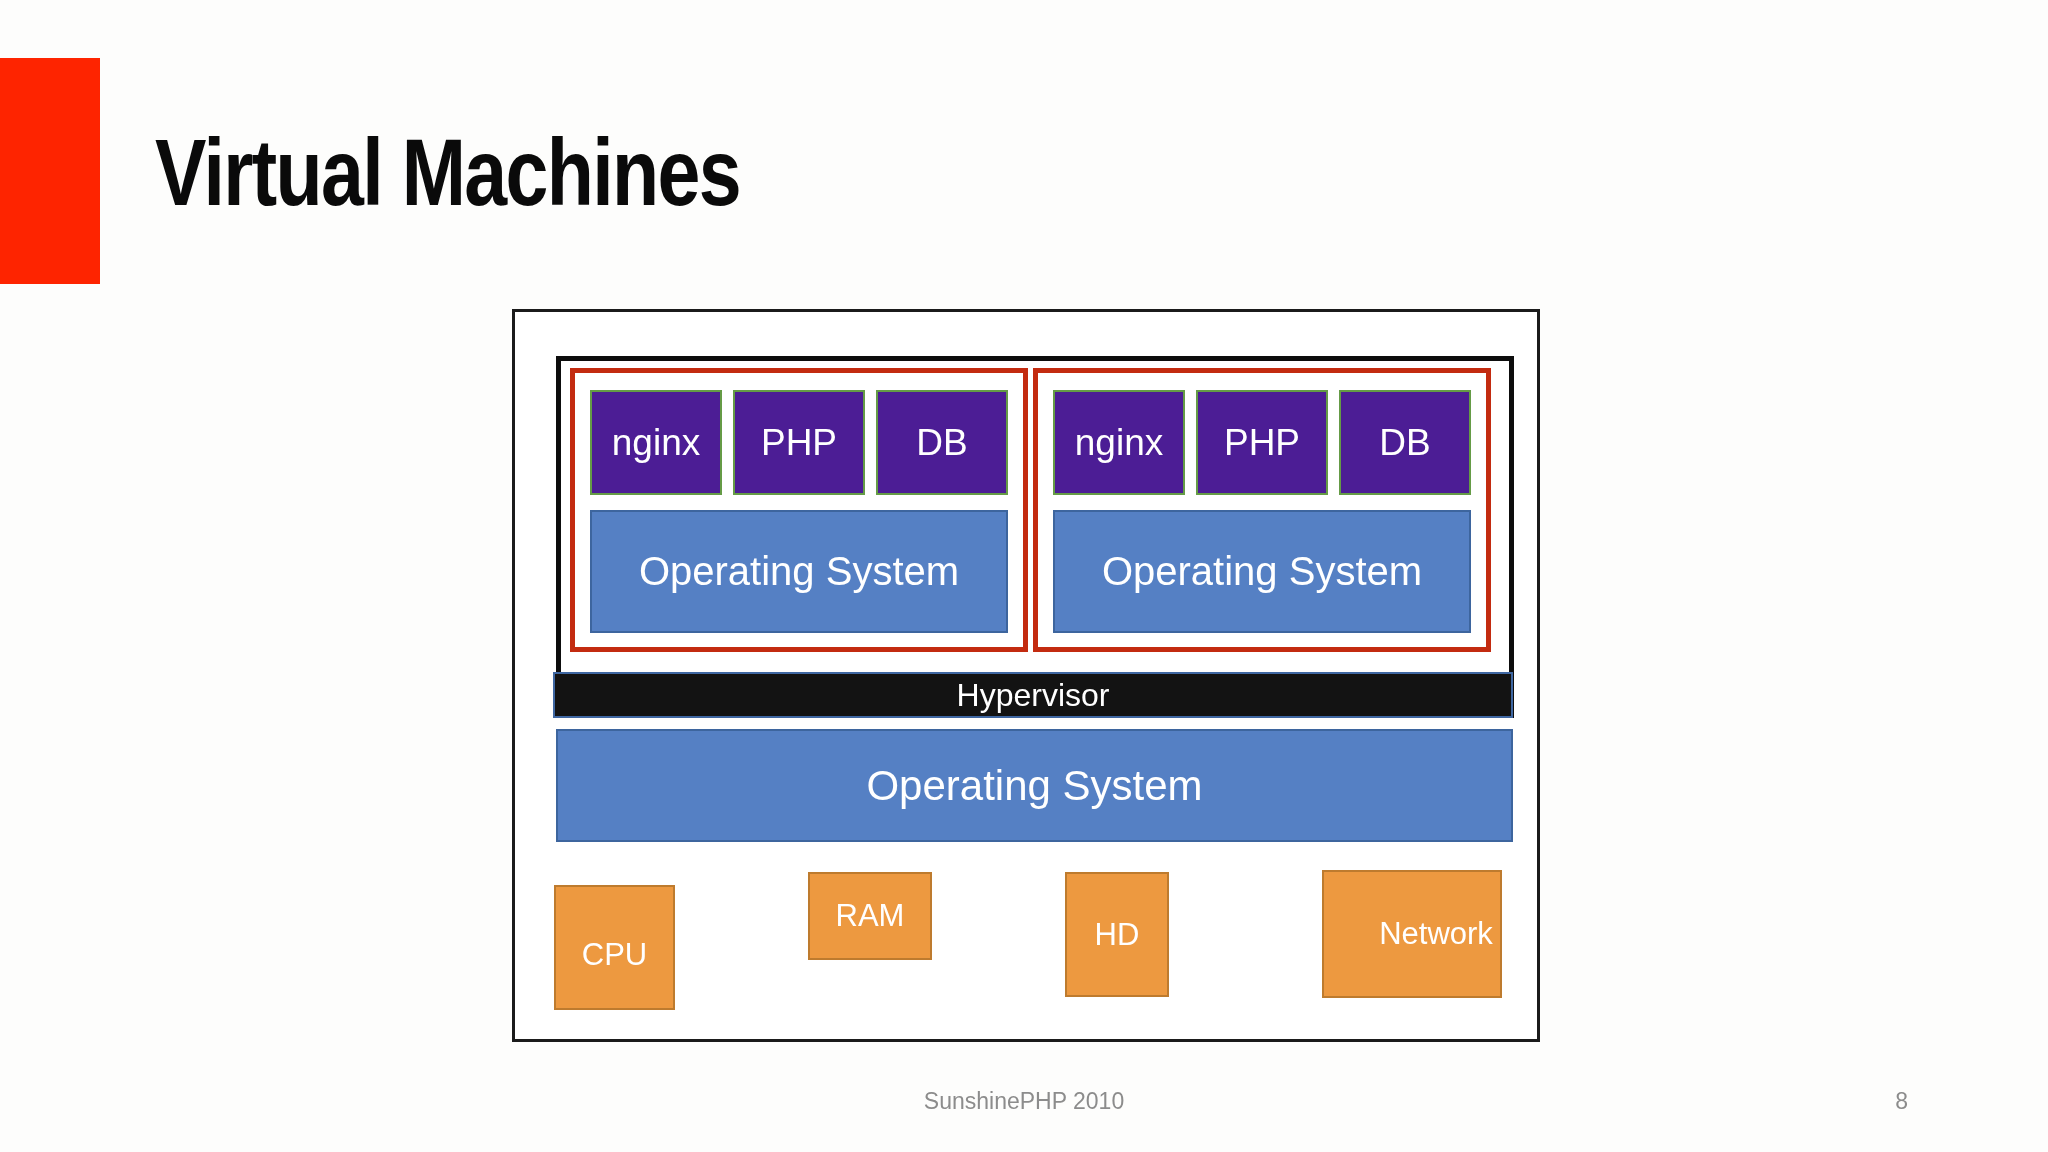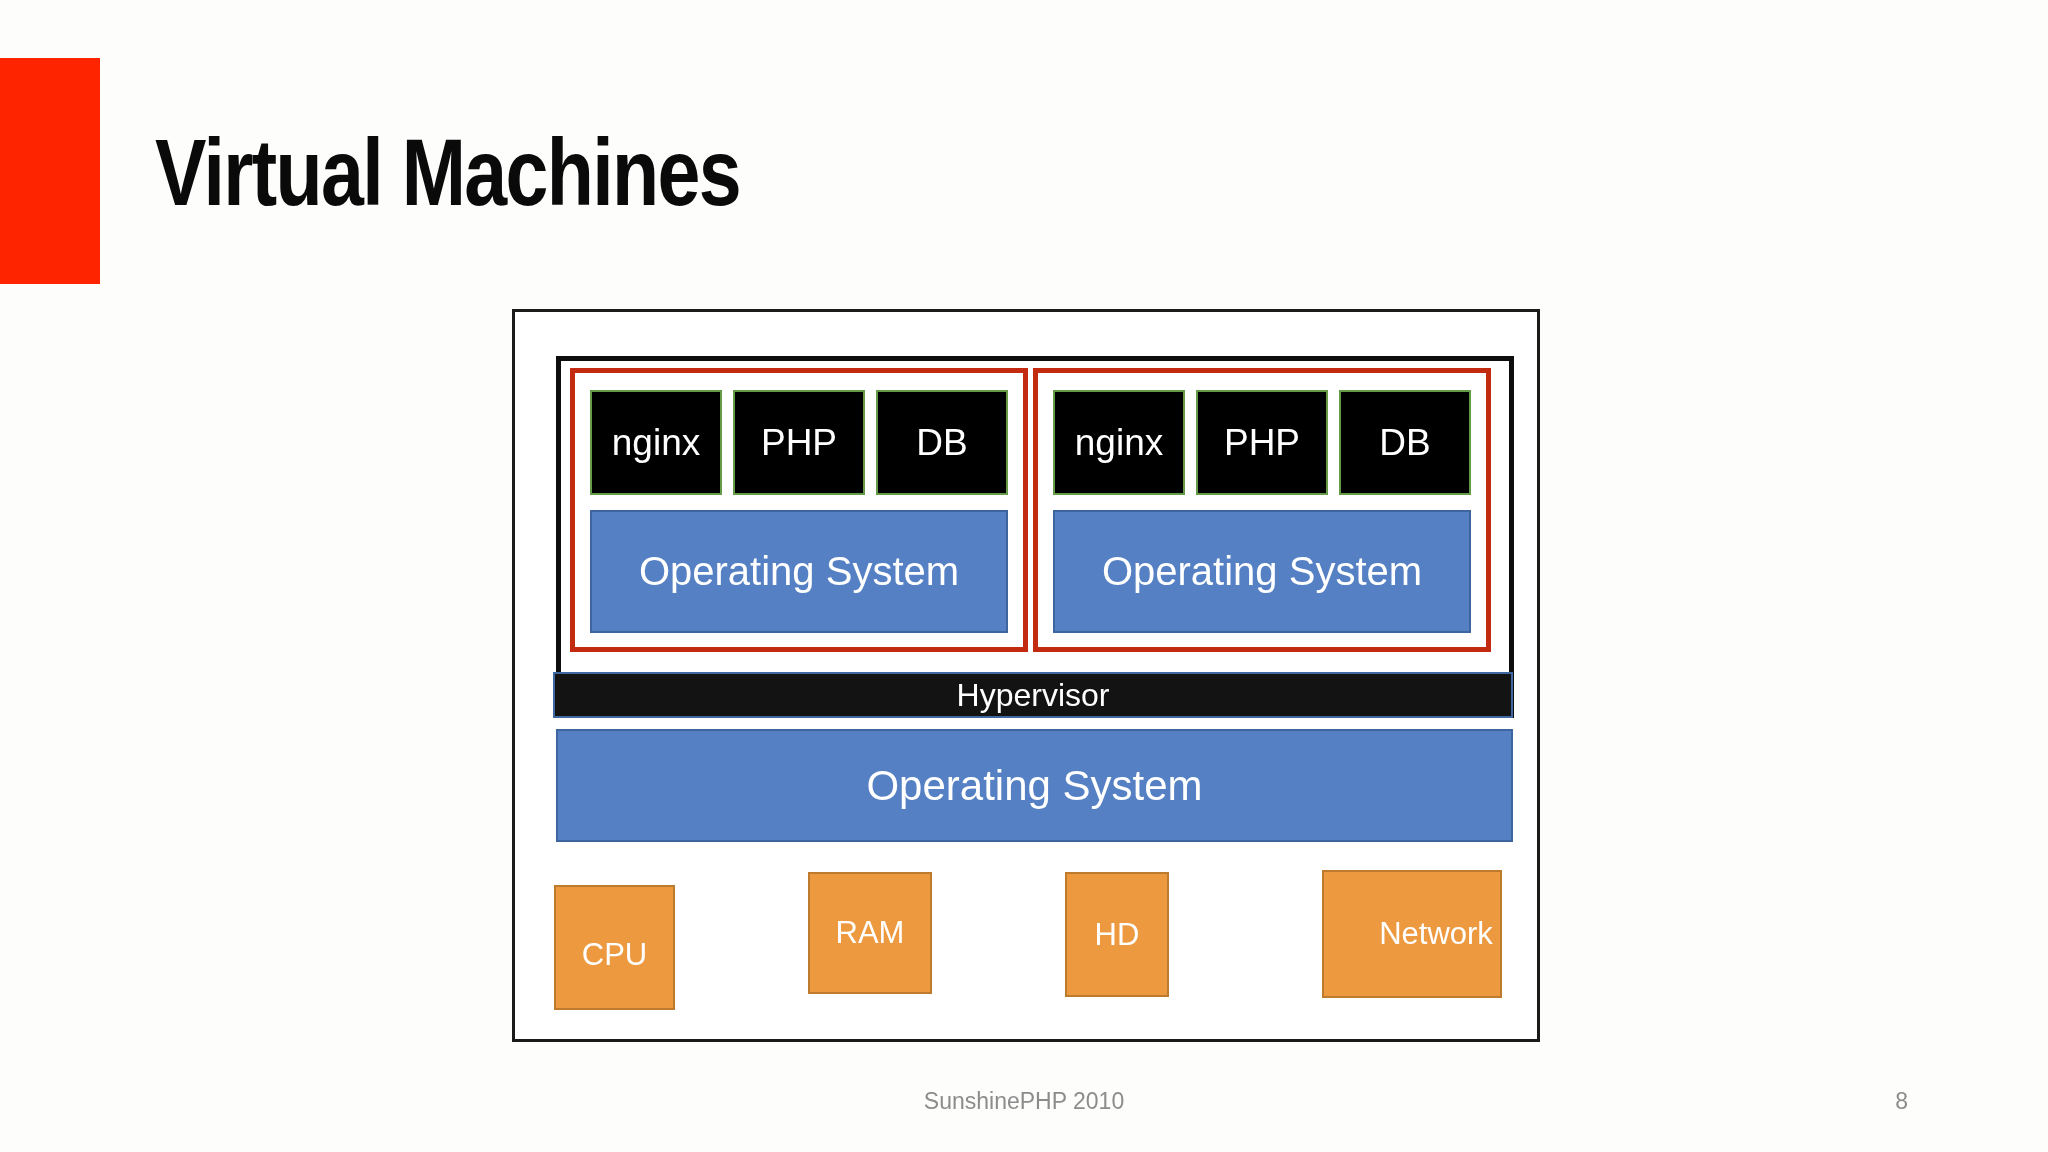--- a/index.html
+++ b/index.html
@@ -40,21 +40,21 @@
   
   .vm{
     position:absolute;top:368px;width:458px;height:284px;
     border:5px solid #c32b10;box-sizing:border-box;
     padding:17px 15px 0 15px;
   }
   .vm.vm1{left:570px;}
   .vm.vm2{left:1033px;}
   .service-row{display:flex;gap:11px;height:105px;}
   .service{
-    flex:1;background:#000000;border:2px solid #659b46;box-sizing:border-box;
+    flex:1;background:#4c1d95;border:2px solid #659b46;box-sizing:border-box;
     display:flex;align-items:center;justify-content:center;
     color:#ffffff;font-size:37px;
   }
   .guest-os{
     margin-top:15px;height:123px;
     background:#5580c4;border:2px solid #3d659e;box-sizing:border-box;
     display:flex;align-items:center;justify-content:center;
     color:#ffffff;font-size:40px;
   }
 
@@ -75,21 +75,21 @@
   }
 
   
   .hw{
     position:absolute;
     background:#ed9940;border:2px solid #be7b2e;box-sizing:border-box;
     display:flex;align-items:center;justify-content:center;
     color:#ffffff;font-size:31px;
   }
   .hw-cpu{left:554px;top:885px;width:121px;height:125px;padding-top:14px;}
-  .hw-ram{left:808px;top:872px;width:124px;height:122px;}
+  .hw-ram{left:808px;top:872px;width:124px;height:88px;}
   .hw-hd{left:1065px;top:872px;width:104px;height:125px;text-align:right;}
   .hw-network{left:1322px;top:870px;width:180px;height:128px;padding-left:48px;}
 
   
   .footer-center{
     position:absolute;left:0;right:0;top:1088px;text-align:center;
     color:#8c8c8c;font-size:23px;
   }
   .page-number{
     position:absolute;right:140px;top:1088px;

